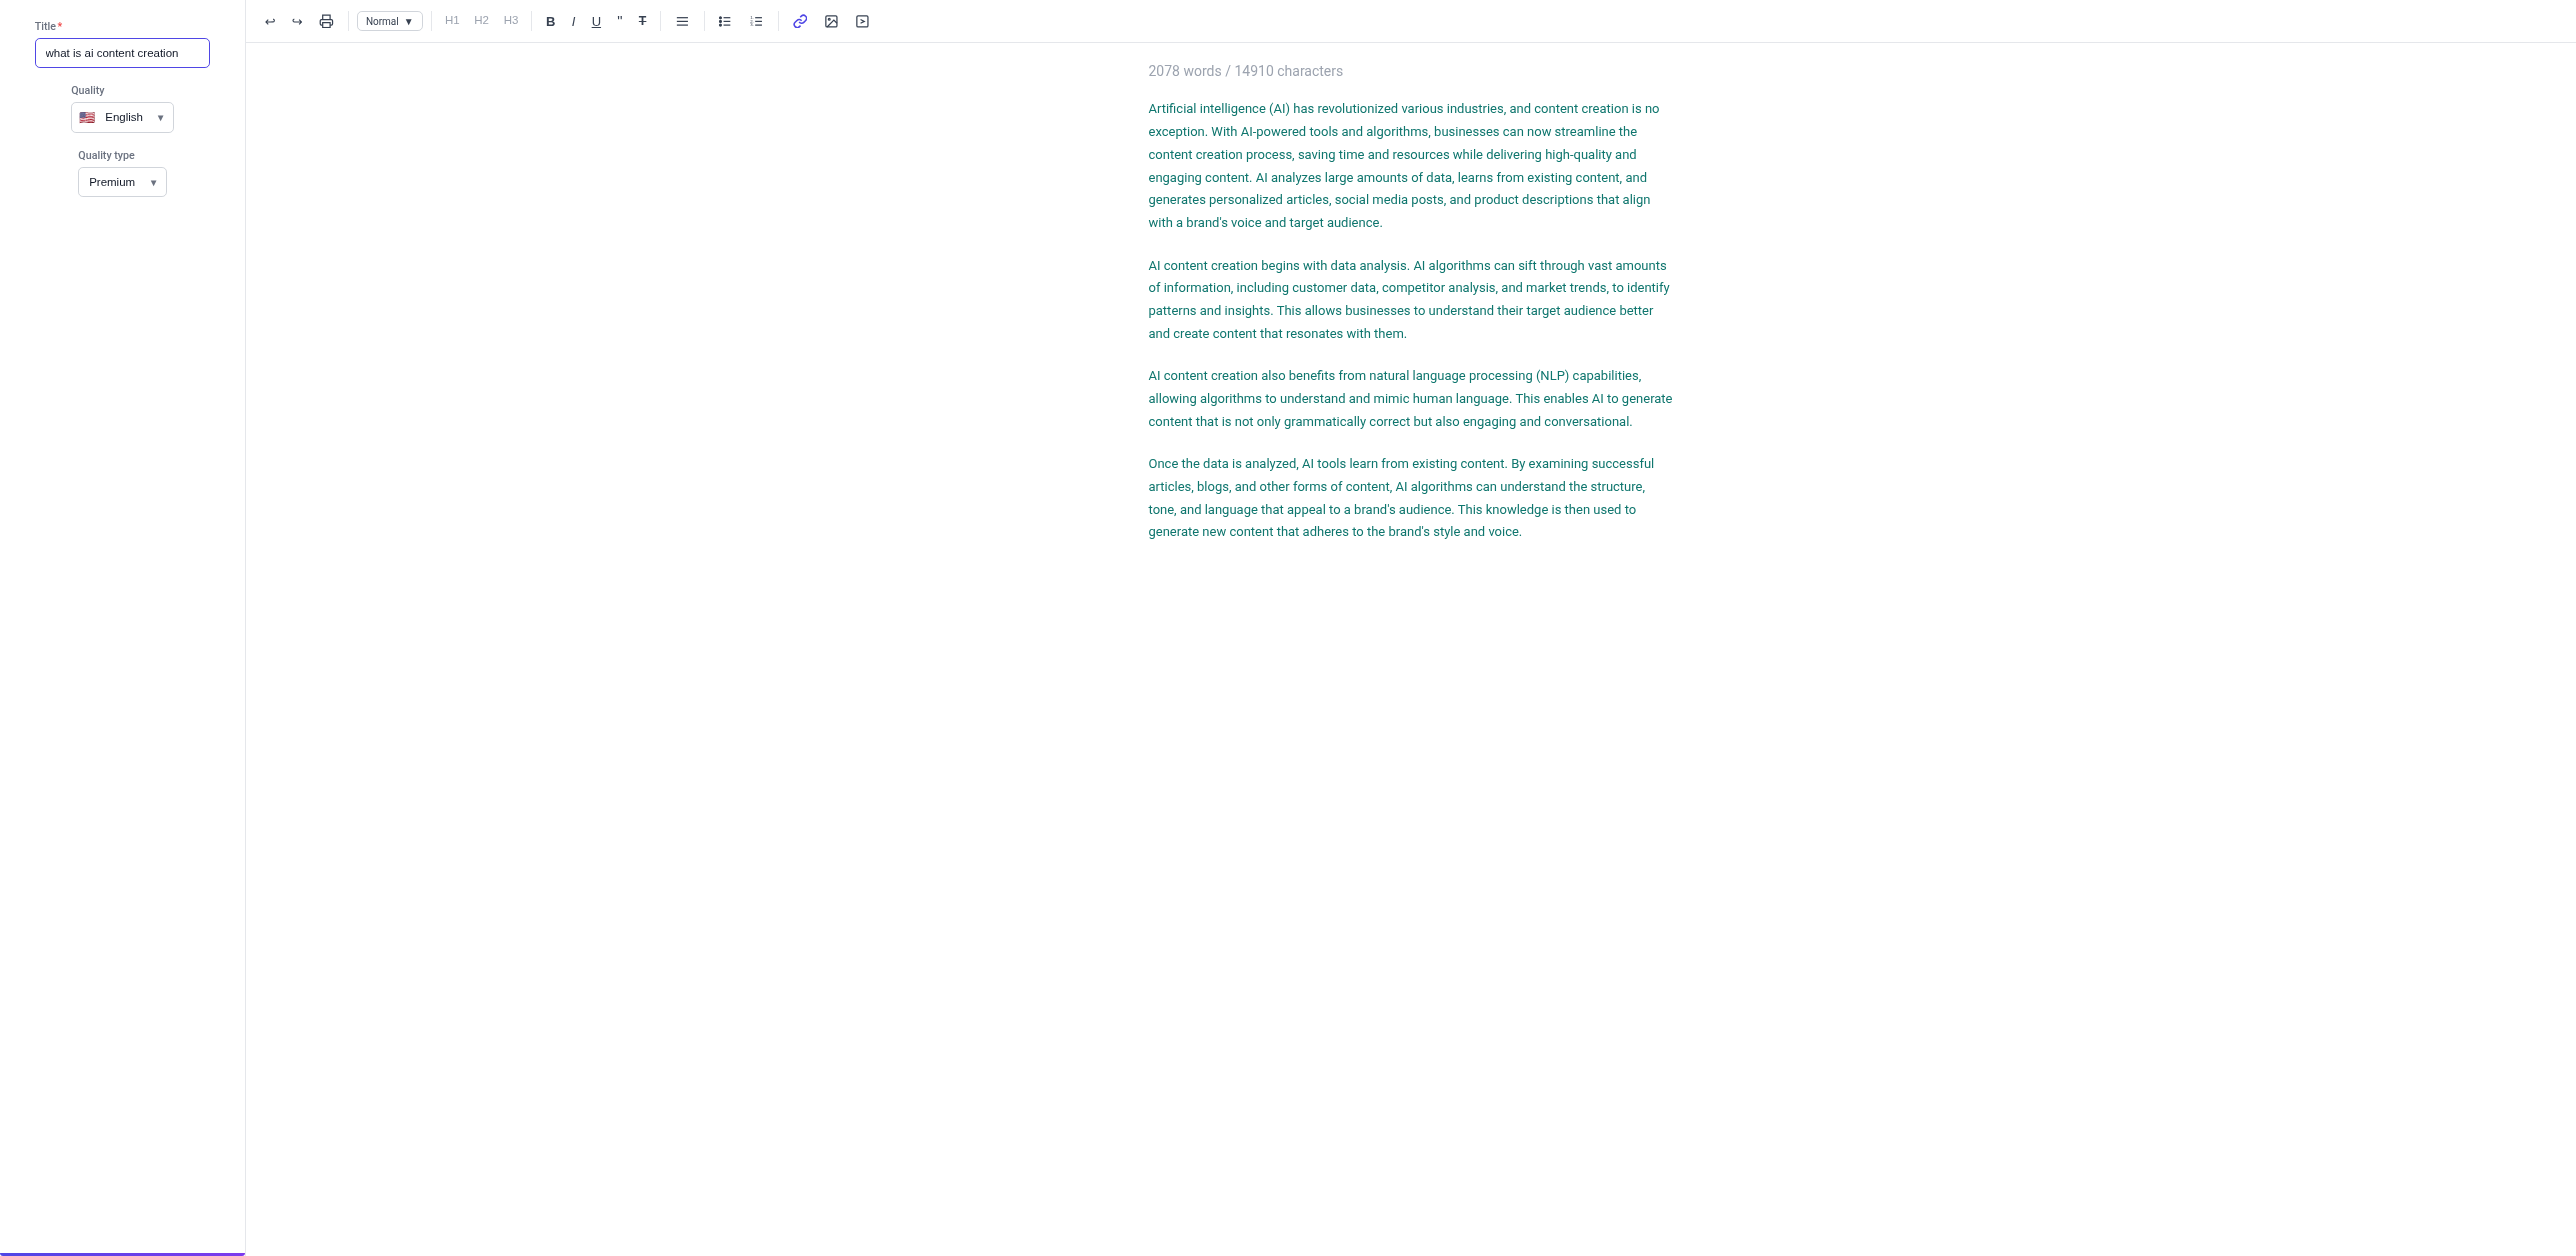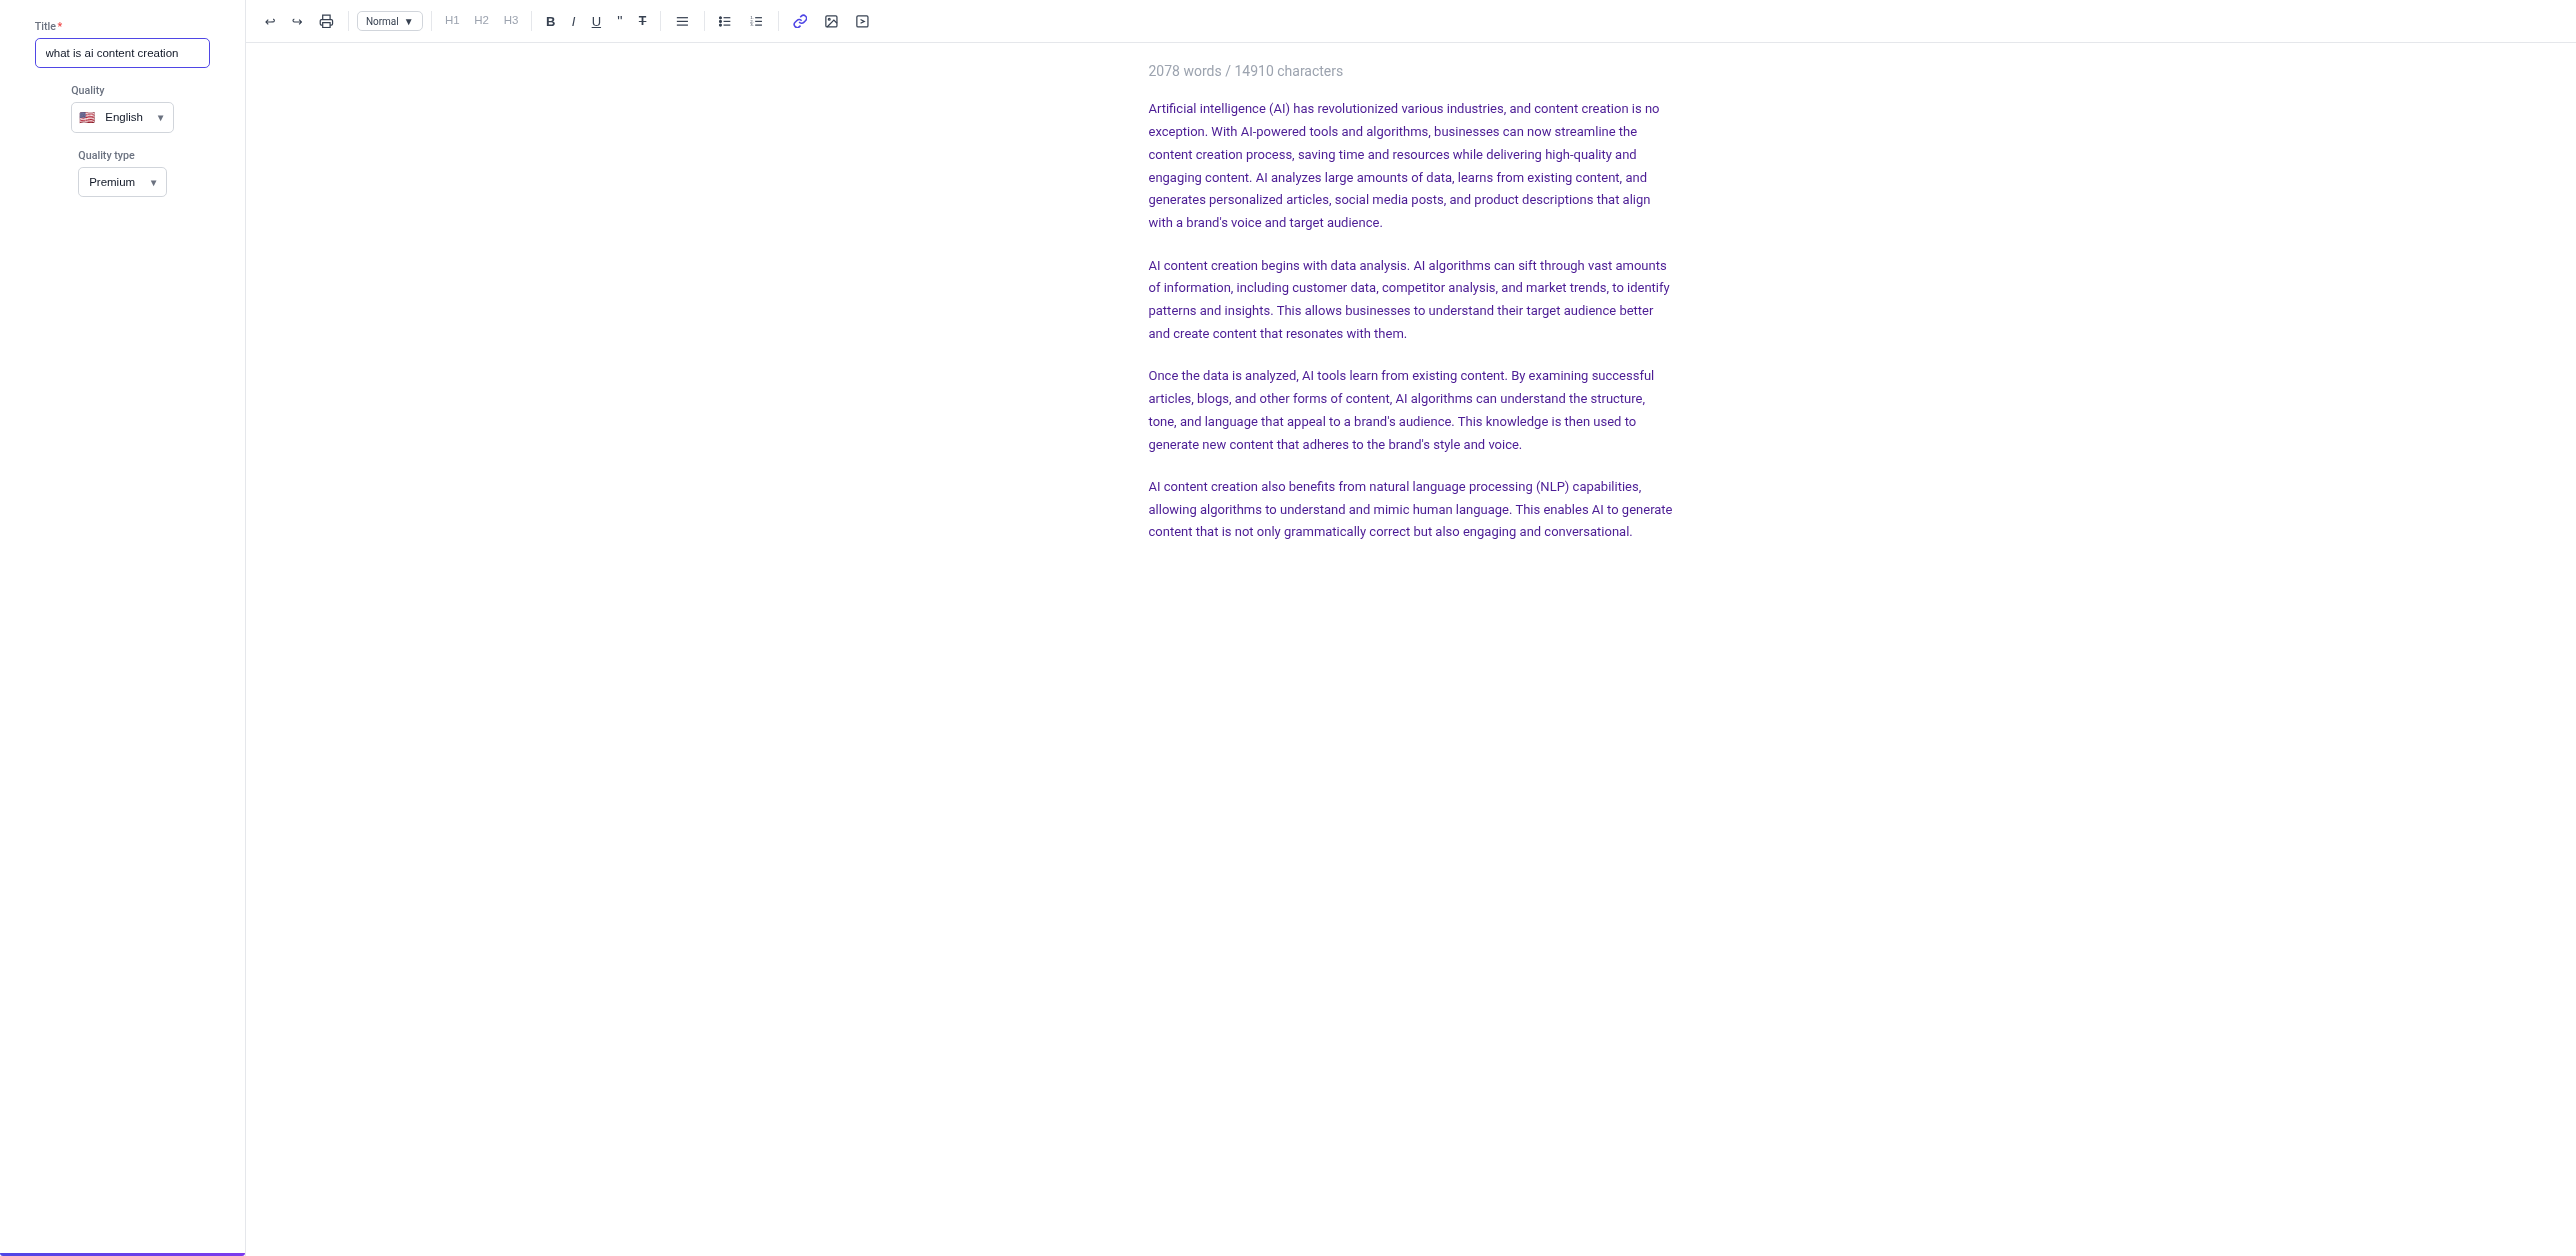--- a/index.html
+++ b/index.html
@@ -158,21 +158,21 @@
       position: relative;
     }
     .word-count {
       font-size: 14px;
       color: #9ca3af;
       margin-bottom: 19.7px;
     }
     .article-paragraph {
       font-size: 13px;
       line-height: 1.75;
-      color: #4c1d95;
+      color: #0f766e;
       margin-bottom: 19.7px;
     }
 
     
     .editor-area::-webkit-scrollbar { width: 6.6px; }
     .editor-area::-webkit-scrollbar-track { background: transparent; }
     .editor-area::-webkit-scrollbar-thumb { background: #d1d5db; border-radius: 3.3px; }
   </style>
 </head>
 <body>
@@ -304,18 +304,18 @@
         </svg>
     </button>
   </div>
 
   <div class="editor-area">
     <div class="editor-content">
       <div class="word-count">2078 words / 14910 characters</div>
 
       <p class="article-paragraph">Artificial intelligence (AI) has revolutionized various industries, and content creation is no exception. With AI-powered tools and algorithms, businesses can now streamline the content creation process, saving time and resources while delivering high-quality and engaging content. AI analyzes large amounts of data, learns from existing content, and generates personalized articles, social media posts, and product descriptions that align with a brand's voice and target audience.</p>
       <p class="article-paragraph">AI content creation begins with data analysis. AI algorithms can sift through vast amounts of information, including customer data, competitor analysis, and market trends, to identify patterns and insights. This allows businesses to understand their target audience better and create content that resonates with them.</p>
+      <p class="article-paragraph">AI content creation also benefits from natural language processing (NLP) capabilities, allowing algorithms to understand and mimic human language. This enables AI to generate content that is not only grammatically correct but also engaging and conversational.</p>
       <p class="article-paragraph">Once the data is analyzed, AI tools learn from existing content. By examining successful articles, blogs, and other forms of content, AI algorithms can understand the structure, tone, and language that appeal to a brand's audience. This knowledge is then used to generate new content that adheres to the brand's style and voice.</p>
-      <p class="article-paragraph">AI content creation also benefits from natural language processing (NLP) capabilities, allowing algorithms to understand and mimic human language. This enables AI to generate content that is not only grammatically correct but also engaging and conversational.</p>
     </div>
   </div>
 </div>
 
 
 </body></html>

